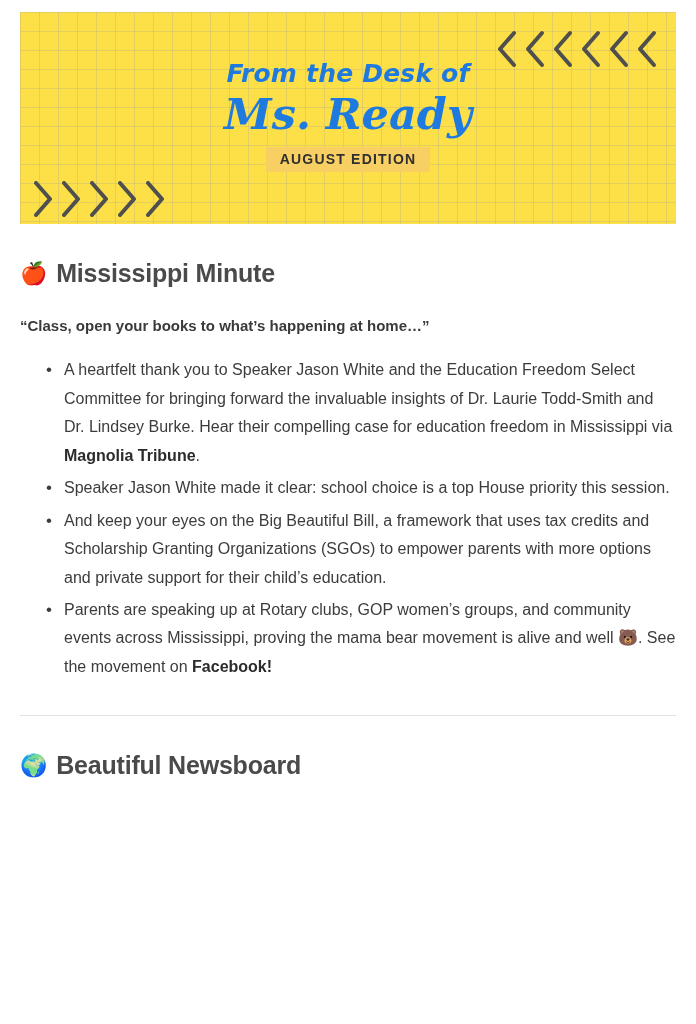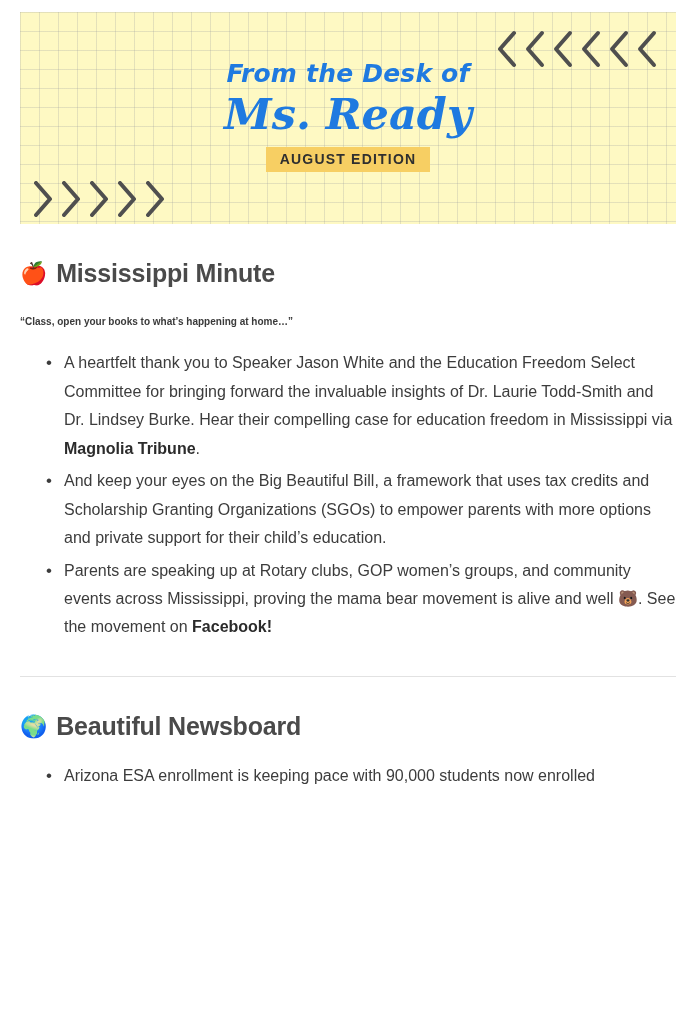--- a/index.html
+++ b/index.html
@@ -20,21 +20,21 @@
     min-height: 1024px;
     background: #ffffff;
     position: relative;
   }
 
   
   .header {
     position: relative;
     margin: 12px 20px 0 20px;
     height: 212px;
-    background: #fef9c3;
+    background: #fde047;
     overflow: hidden;
   }
   .header-grid {
     position: absolute;
     inset: 0;
     background-image:
       linear-gradient(to right, rgba(160,160,160,0.28) 1px, transparent 1px),
       linear-gradient(to bottom, rgba(160,160,160,0.28) 1px, transparent 1px);
     background-size: 19px 19px;
   }
@@ -108,21 +108,21 @@
     align-items: center;
     gap: 9px;
     letter-spacing: -0.2px;
   }
   .emoji {
     font-size: 22px;
     line-height: 1;
   }
 
   p.lede {
-    font-size: 10px;
+    font-size: 15px;
     font-weight: bold;
     color: #3a3a3a;
     margin: 26px 0 0 0;
     line-height: 1.4;
   }
 
   ul.bullets {
     margin: 20px 0 0 0;
     padding-left: 26px;
     list-style: none;
@@ -230,26 +230,26 @@
   </div>
 
   <div class="content" id="sections-root">
       <h2 class="section-title">
         <span class="emoji">🍎</span>
         <span>Mississippi Minute</span>
       </h2>
       <p class="lede">“Class, open your books to what’s happening at home…”</p>
       <ul class="bullets">
         <li><span>A heartfelt thank you to Speaker Jason White and the Education Freedom Select Committee for bringing forward the invaluable insights of Dr. Laurie Todd-Smith and Dr. Lindsey Burke. Hear their compelling case for education freedom in Mississippi via </span><b>Magnolia Tribune</b><span>.</span></li>
+        <li><span>Speaker Jason White made it clear: school choice is a top House priority this session.</span></li>
         <li><span>And keep your eyes on the Big Beautiful Bill, a framework that uses tax credits and Scholarship Granting Organizations (SGOs) to empower parents with more options and private support for their child’s education.</span></li>
         <li><span>Parents are speaking up at Rotary clubs, GOP women’s groups, and community events across Mississippi, proving the mama bear movement is alive and well 🐻. See the movement on </span><b>Facebook!</b></li>
       </ul>
       <hr class="divider" style="margin: 34px 0px 0px;">
       <h2 class="section-title">
         <span class="emoji">🌍</span>
         <span>Beautiful Newsboard</span>
       </h2>
       <ul class="bullets">
-        <li><span>Arizona ESA enrollment is keeping pace with 90,000 students now enrolled</span></li>
       </ul>
     </div>
 
 </div>
 
 </body></html>

